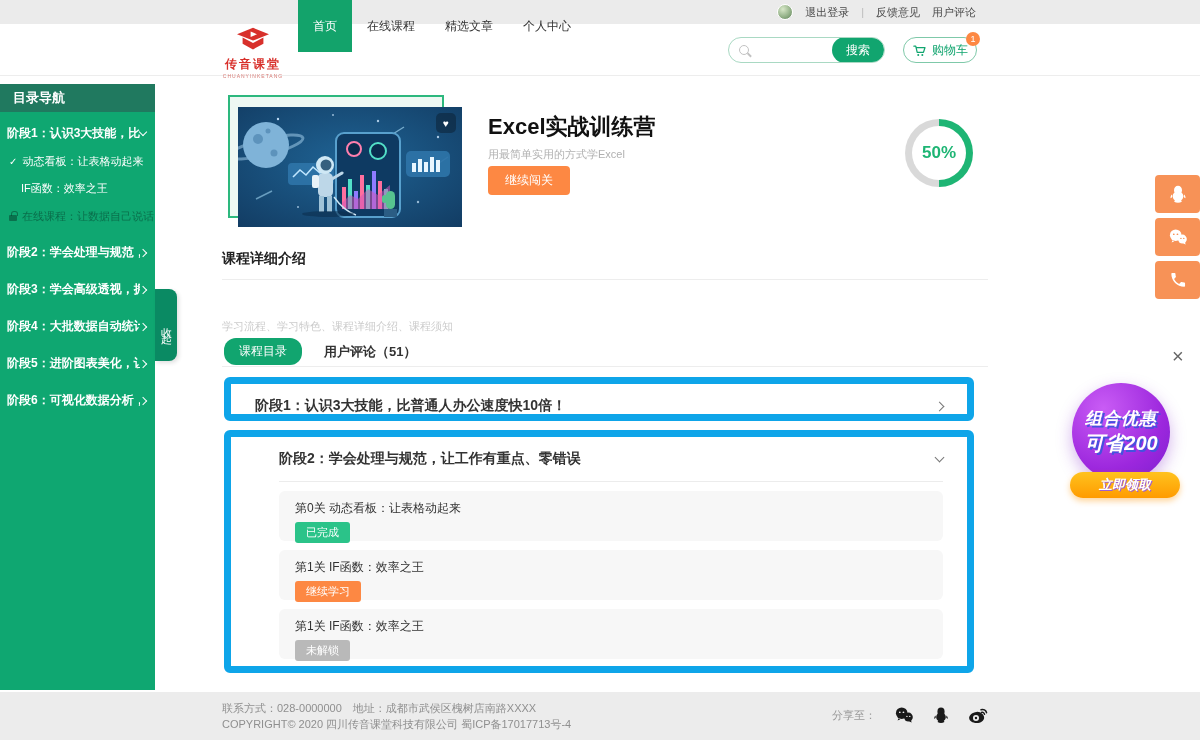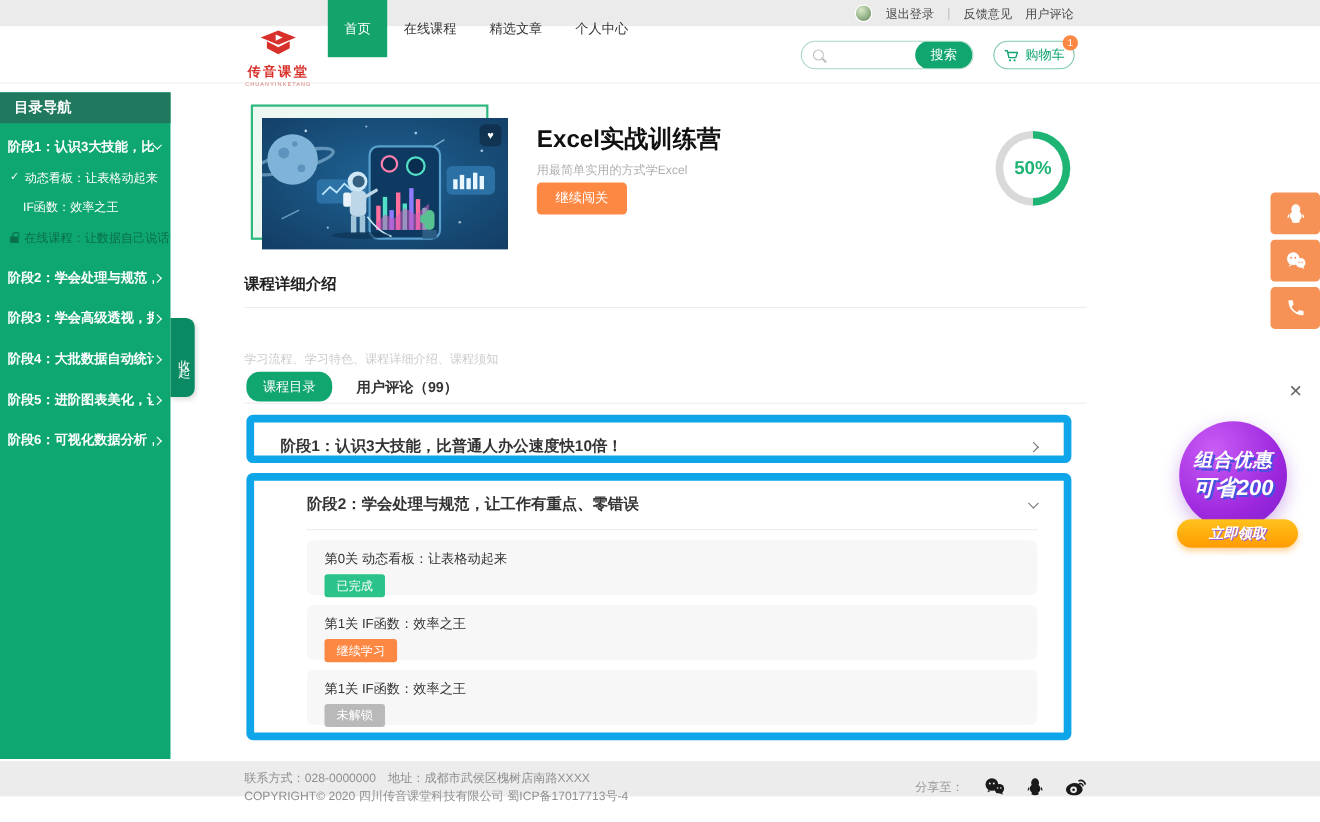--- a/index.html
+++ b/index.html
@@ -123,21 +123,21 @@
   .promo-l1 { font-size:17px; font-weight:800; font-style:italic; color:#fff;
     text-shadow:2px 2px 0 #4353de; letter-spacing:1px; }
   .promo-l2 { font-size:20px; font-weight:800; font-style:italic; color:#fff;
     text-shadow:2px 2px 0 #4353de; }
   .promo-btn { left:1070px; top:472px; width:110px; height:26px; border:none; border-radius:13px;
     background:linear-gradient(180deg,#ffc21e,#ff9b00); color:#fff; font-size:13px; font-weight:bold;
     font-style:italic; text-shadow:1px 1px 0 #a05fd0; cursor:pointer;
     box-shadow:0 3px 6px rgba(255,150,0,.4); }
 
   
-  .footer { left:0; top:692px; width:1200px; height:32px; background:#ececec; }
+  .footer { left:0; top:692px; width:1200px; height:48px; background:#ececec; }
   .footer-info { position:absolute; left:222px; top:8px; font-size:11px; color:#8f8f8f; line-height:16px; }
   .footer-share { position:absolute; left:832px; top:12px; display:flex; align-items:center; gap:17px; }
   .share-label { font-size:11px; color:#999; }
   .share-icon { cursor:pointer; display:flex; }
 </style>
 </head>
 <body>
 
 <div class="abs topbar">
   <span class="avatar"></span>
@@ -292,21 +292,21 @@
 <button class="abs cta-btn">继续闯关</button>
 <div class="abs progress">
   <div class="progress-inner">50%</div>
 </div>
 
 <div class="abs section-heading">课程详细介绍</div>
 <div class="abs hr1"></div>
 <div class="abs section-desc">学习流程、学习特色、课程详细介绍、课程须知</div>
 <div class="abs tabs">
   <button class="tab-pill">课程目录</button>
-  <span class="tab-plain">用户评论（99）</span>
+  <span class="tab-plain">用户评论（51）</span>
 </div>
 <div class="abs hr2"></div>
 
 <div class="abs acc acc1">
   <div class="acc-head">
     <span class="acc-title">阶段1：认识3大技能，比普通人办公速度快10倍！</span>
     <span class="acc-chev right"></span>
   </div>
 </div>
 

